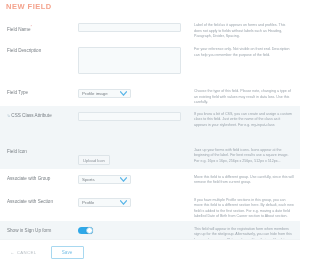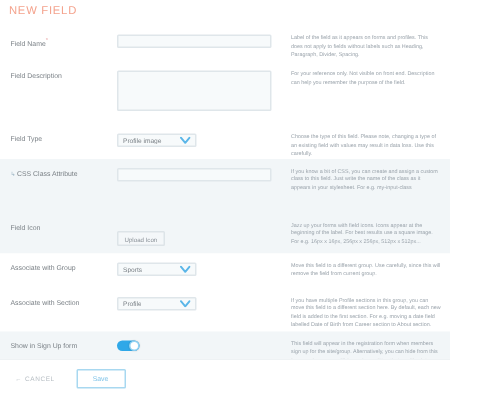--- a/index.html
+++ b/index.html
@@ -22,21 +22,21 @@
   }
 
   
   .page-title {
     position: absolute;
     left: 6px;
     top: 2px;
     font-size: 7.5px;
     letter-spacing: 0.5px;
     color: #f4a28c;
-    font-weight: normal;
+    font-weight: bold;
   }
 
   
   .rows {
     position: absolute;
     left: 0;
     top: 17px;
     width: 300px;
   }
   .row {

